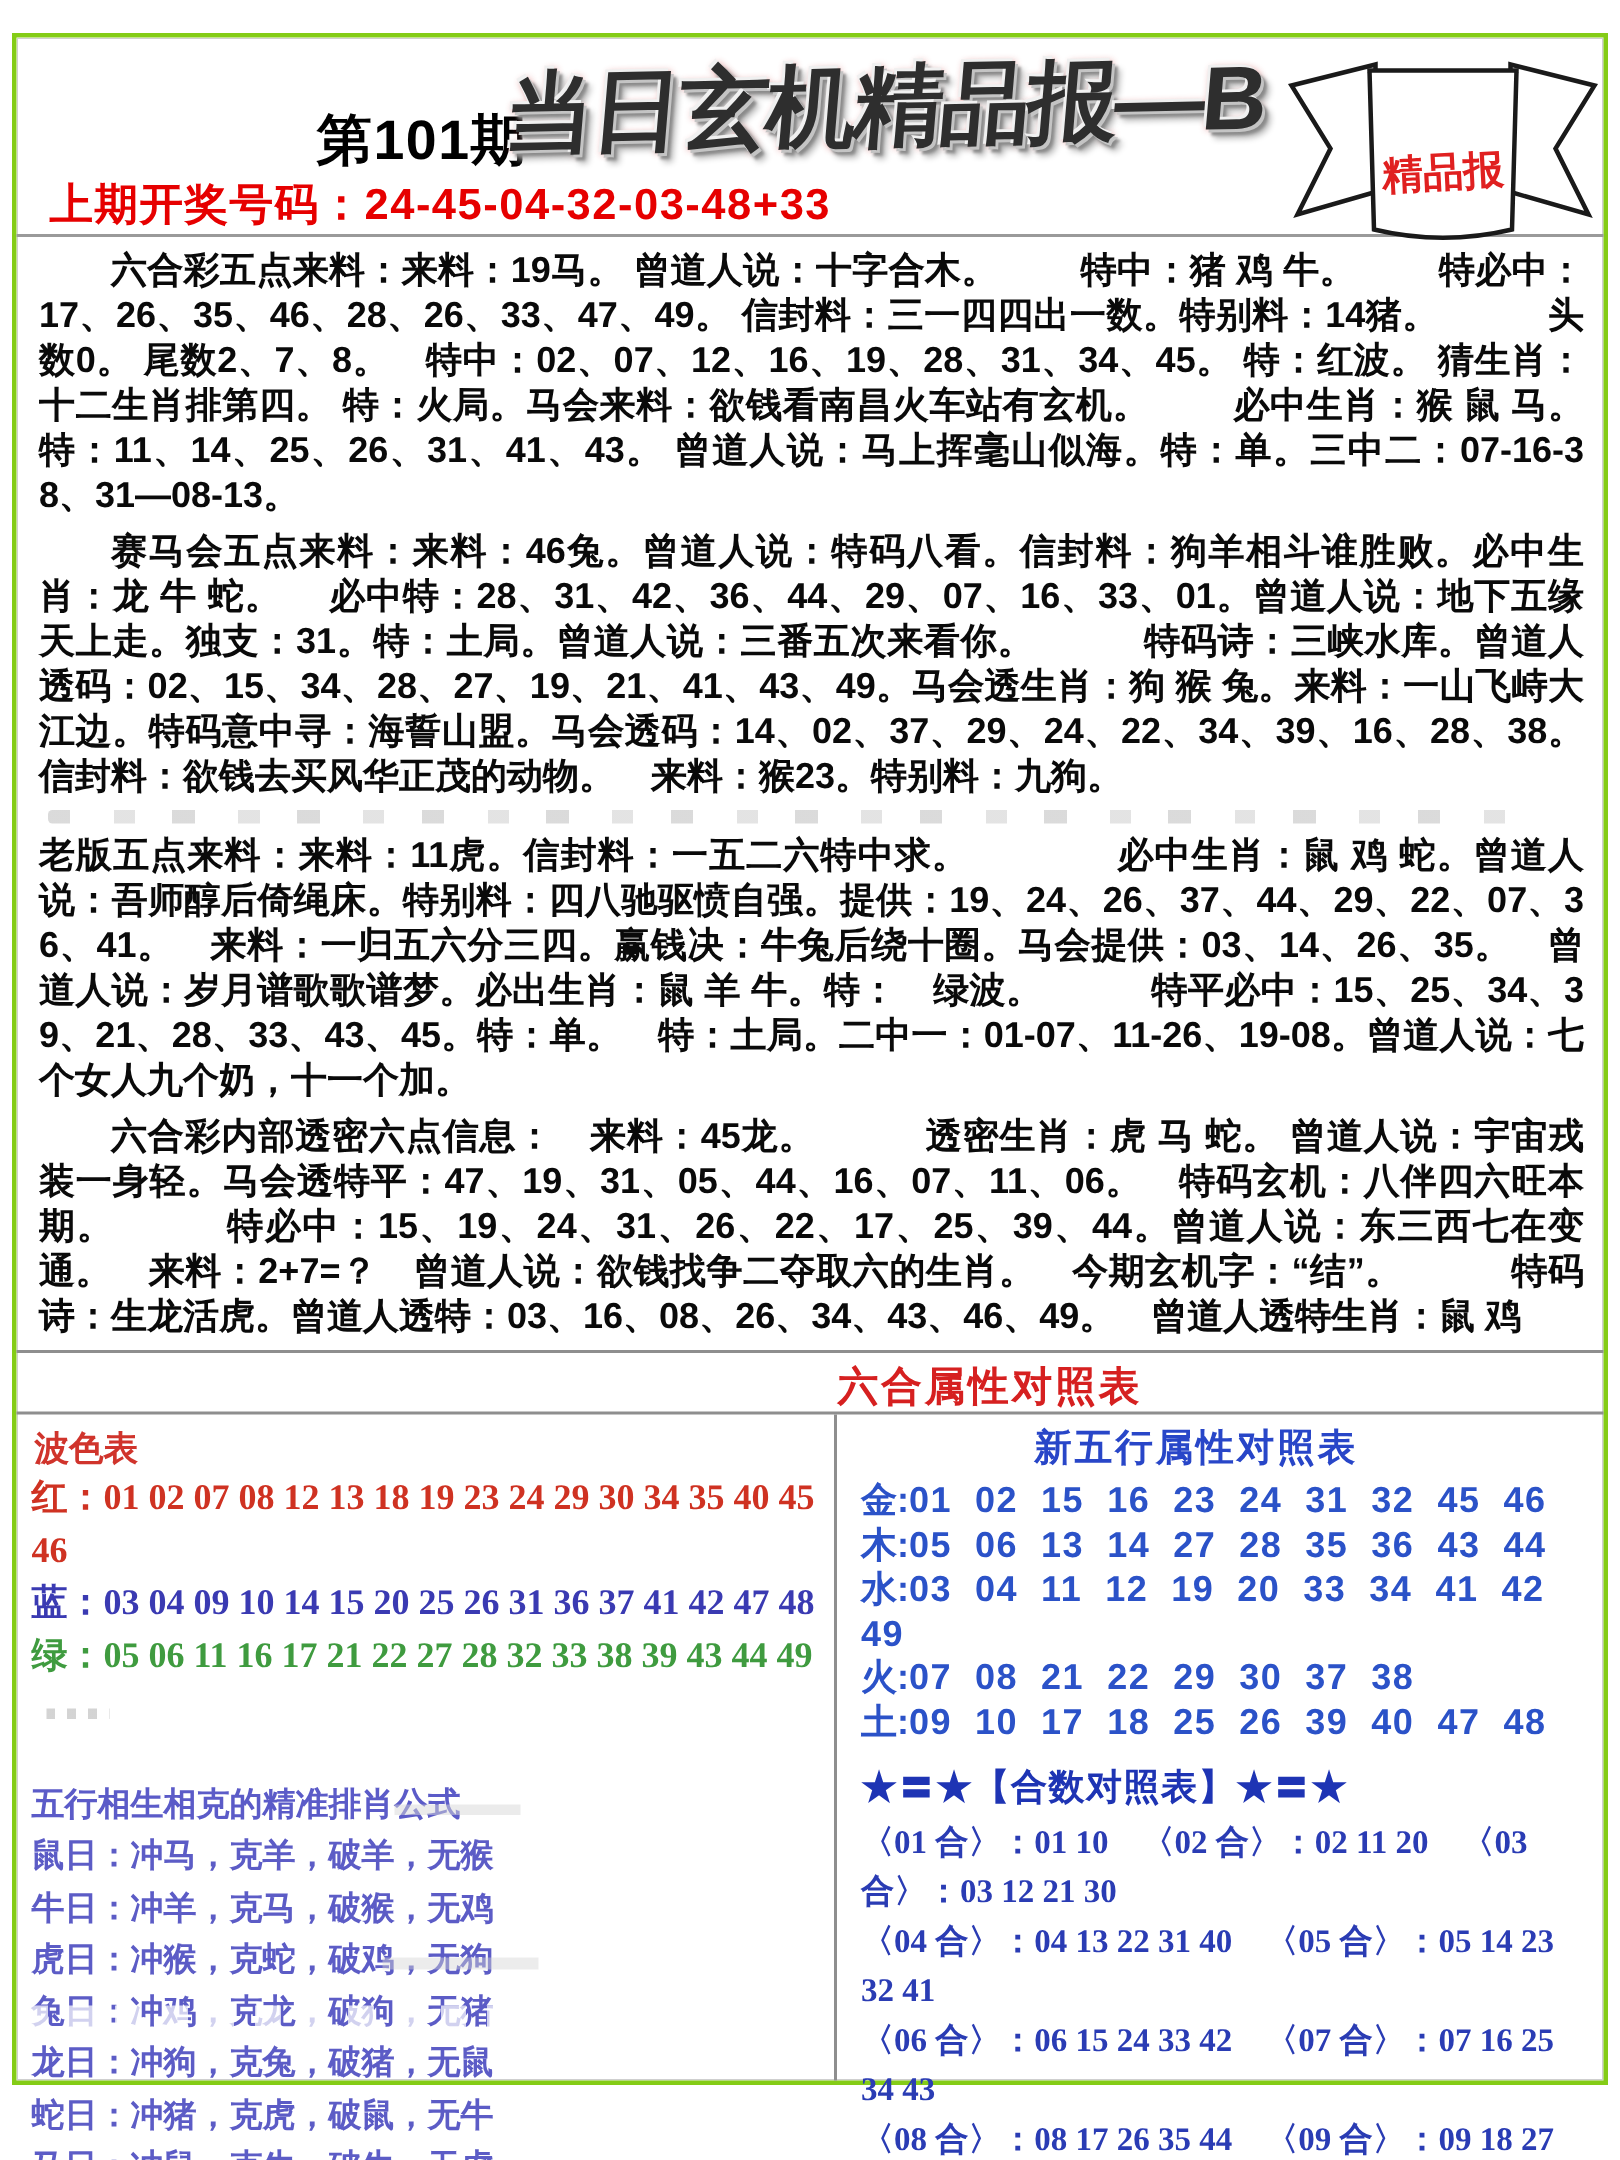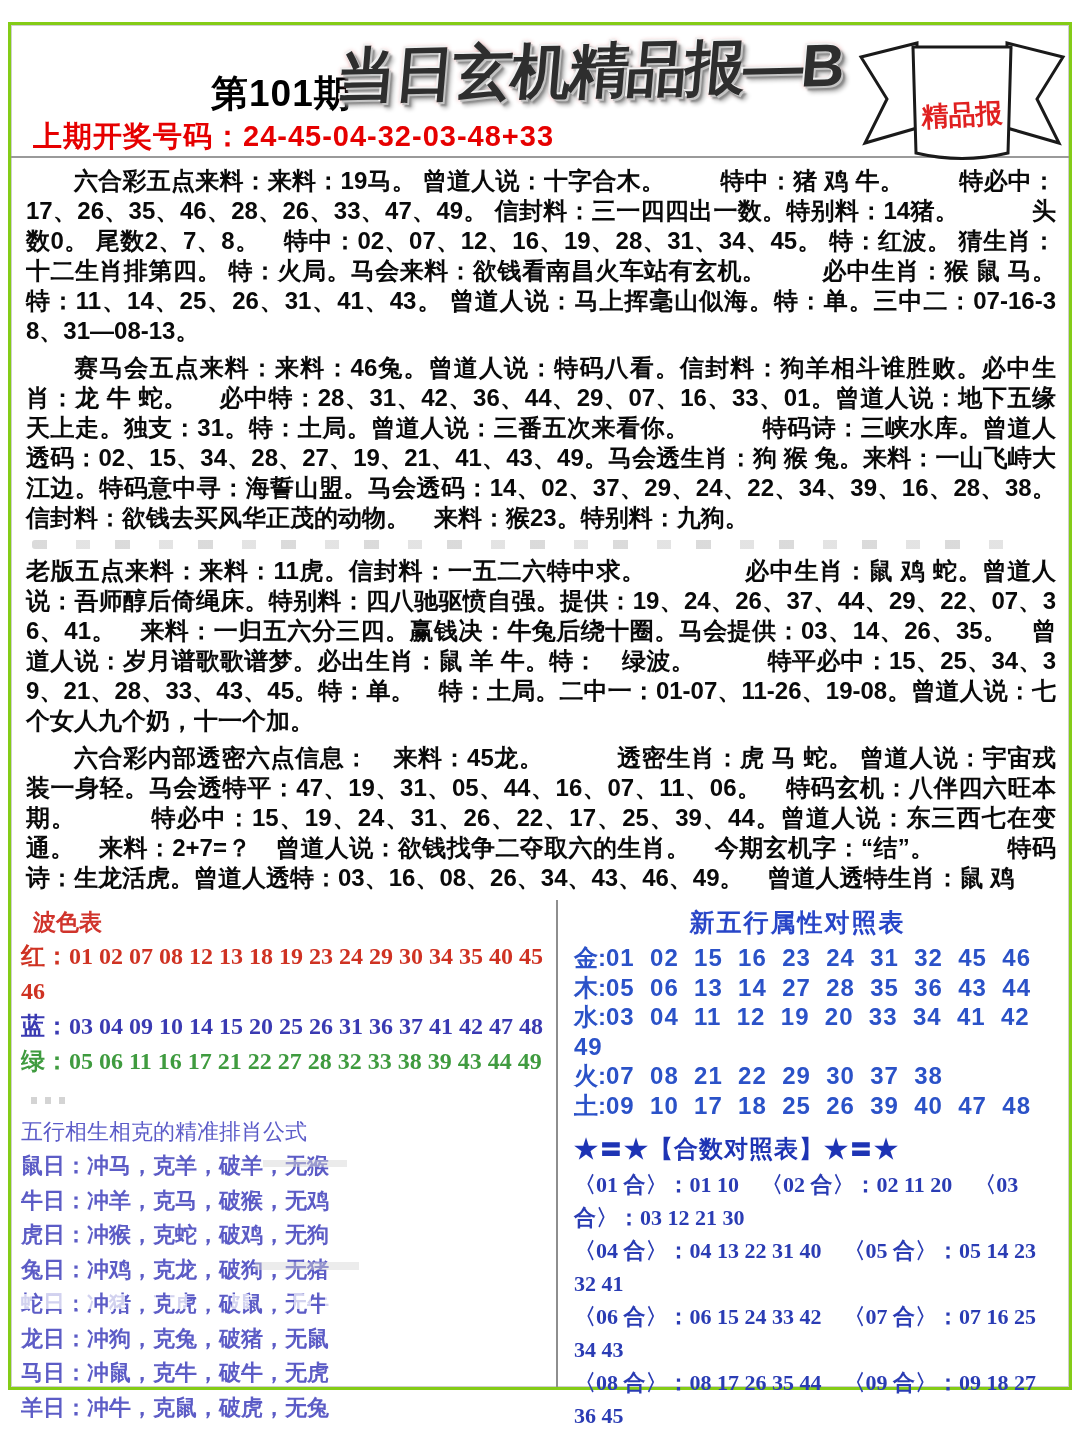--- a/index.html
+++ b/index.html
@@ -53,31 +53,31 @@
   .section-title {
     position:absolute; left:calc(50% + 120px); top:4px; transform:translateX(-50%);
     font-size:27px; font-weight:bold; color:#d62020; letter-spacing:2px; white-space:nowrap;
   }
   
   .columns { flex:1 1 auto; display:flex; min-height:0; }
   .col-left { position:relative; width:547px; flex:0 0 auto; border-right:2px solid #8e8e8e;
               padding:6px 4px 0 10px; box-sizing:border-box; }
   .col-right { flex:1 1 auto; padding:4px 8px 0 16px; box-sizing:border-box; }
   
-  .bose-title { font-size:23px; font-weight:bold; color:#d0342c; line-height:33px; margin-left:12px; }
+  .bose-title { font-size:23px; font-weight:bold; color:#d0342c; line-height:33px; margin-left:2px; }
   .wave-row { font-family:Liberation Serif, serif; font-weight:bold; font-size:24px;
               line-height:35px; white-space:pre-wrap; }
   .wave-red   { color:#cf3222; }
   .wave-blue  { color:#3a3ab2; }
   .wave-green { color:#3f9b3f; }
   .wave-green::after {
     content:""; display:inline-block; width:42px; height:7px; margin-left:10px; opacity:.45;
     background:repeating-linear-gradient(90deg,#9f9f9f 0 6px, transparent 6px 14px);
   }
-  .formula-title { color:#5b5bc8; font-size:22px; font-weight:normal; line-height:35px; }
+  .formula-title { color:#5b5bc8; font-size:22px; font-weight:bold; line-height:35px;margin-top:28px; }
   .zodiac-row { color:#5c5cc6; font-size:22px; font-weight:bold; line-height:34.5px; white-space:pre-wrap; }
   .smudge { position:absolute; pointer-events:none; }
   .smudge.s1 { left:252px; top:260px; width:84px; height:7px; background:#d8d8d8; opacity:.5; }
   .smudge.s2 { left:244px; top:362px; width:104px; height:8px; background:#d4d4d4; opacity:.45; }
   .smudge.s3 { left:4px; top:394px; width:348px; height:15px; opacity:.8;
     background:repeating-linear-gradient(90deg, rgba(255,255,255,.9) 0 17px, transparent 17px 31px); }
   
   .five-title { text-align:center; font-size:25px; font-weight:bold; color:#2846c8;
                 line-height:33px; margin:2px 40px 4px 0; letter-spacing:2px; }
   .element-row { font-size:24px; font-weight:bold; color:#2b52c8; line-height:29.5px;
@@ -113,35 +113,38 @@
     </div>
 
     <div class="paragraphs">
       <p class="para indent">六合彩五点来料：来料：19马。 曾道人说：十字合木。　　 特中：猪 鸡 牛。　　 特必中：17、26、35、46、28、26、33、47、49。 信封料：三一四四出一数。特别料：14猪。　　　头数0。 尾数2、7、8。　特中：02、07、12、16、19、28、31、34、45。 特：红波。 猜生肖：十二生肖排第四。 特：火局。马会来料：欲钱看南昌火车站有玄机。　　 必中生肖：猴 鼠 马。 特：11、14、25、26、31、41、43。 曾道人说：马上挥毫山似海。特：单。三中二：07-16-38、31—08-13。</p>
       <p class="para indent">赛马会五点来料：来料：46兔。曾道人说：特码八看。信封料：狗羊相斗谁胜败。必中生肖：龙 牛 蛇。　 必中特：28、31、42、36、44、29、07、16、33、01。曾道人说：地下五缘天上走。独支：31。特：土局。曾道人说：三番五次来看你。　　　特码诗：三峡水库。曾道人透码：02、15、34、28、27、19、21、41、43、49。马会透生肖：狗 猴 兔。来料：一山飞峙大江边。特码意中寻：海誓山盟。马会透码：14、02、37、29、24、22、34、39、16、28、38。　信封料：欲钱去买风华正茂的动物。　来料：猴23。特别料：九狗。</p>
       <div class="erased"></div>
       <p class="para">老版五点来料：来料：11虎。信封料：一五二六特中求。　　　　必中生肖：鼠 鸡 蛇。曾道人说：吾师醇后倚绳床。特别料：四八驰驱愤自强。提供：19、24、26、37、44、29、22、07、36、41。　来料：一归五六分三四。赢钱决：牛兔后绕十圈。马会提供：03、14、26、35。　曾道人说：岁月谱歌歌谱梦。必出生肖：鼠 羊 牛。特：　绿波。　　　特平必中：15、25、34、39、21、28、33、43、45。特：单。　特：土局。二中一：01-07、11-26、19-08。曾道人说：七个女人九个奶，十一个加。</p>
       <p class="para indent">六合彩内部透密六点信息：　来料：45龙。　　　透密生肖：虎 马 蛇。 曾道人说：宇宙戎装一身轻。马会透特平：47、19、31、05、44、16、07、11、06。　特码玄机：八伴四六旺本期。　　　特必中：15、19、24、31、26、22、17、25、39、44。曾道人说：东三西七在变通。　来料：2+7=？　曾道人说：欲钱找争二夺取六的生肖。　今期玄机字：“结”。　　　特码诗：生龙活虎。曾道人透特：03、16、08、26、34、43、46、49。　曾道人透特生肖：鼠 鸡</p>
     </div>
 
+    <div class="section-band">
+      <div class="section-title">六合属性对照表</div>
+    </div>
 
     <div class="columns">
 
       <div class="col-left">
         <div class="bose-title">波色表</div>
         <div class="wave-row wave-red"><span>红：</span><span>01 02 07 08 12 13 18 19 23 24 29 30 34 35 40 45 46</span></div>
         <div class="wave-row wave-blue"><span>蓝：</span><span>03 04 09 10 14 15 20 25 26 31 36 37 41 42 47 48</span></div>
         <div class="wave-row wave-green"><span>绿：</span><span>05 06 11 16 17 21 22 27 28 32 33 38 39 43 44 49</span></div>
         <div class="formula-title">五行相生相克的精准排肖公式</div>
         <div class="zodiac-row">鼠日：冲马，克羊，破羊，无猴</div>
         <div class="zodiac-row">牛日：冲羊，克马，破猴，无鸡</div>
         <div class="zodiac-row">虎日：冲猴，克蛇，破鸡，无狗</div>
         <div class="zodiac-row">兔日：冲鸡，克龙，破狗，无猪</div>
+        <div class="zodiac-row">龙日：冲狗，克兔，破猪，无鼠</div>
         <div class="zodiac-row">蛇日：冲猪，克虎，破鼠，无牛</div>
-        <div class="zodiac-row">龙日：冲狗，克兔，破猪，无鼠</div>
         <div class="zodiac-row">马日：冲鼠，克牛，破牛，无虎</div>
         <div class="zodiac-row">羊日：冲牛，克鼠，破虎，无兔</div>
 
         <div class="smudge s1"></div>
         <div class="smudge s2"></div>
         <div class="smudge s3"></div>
       </div>
 
       <div class="col-right">
         <div class="five-title">新五行属性对照表</div>

